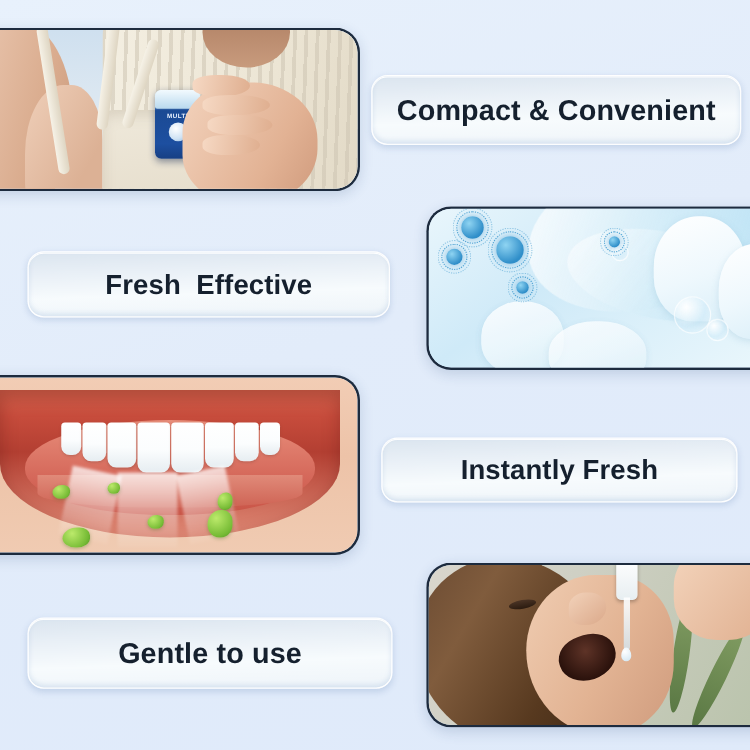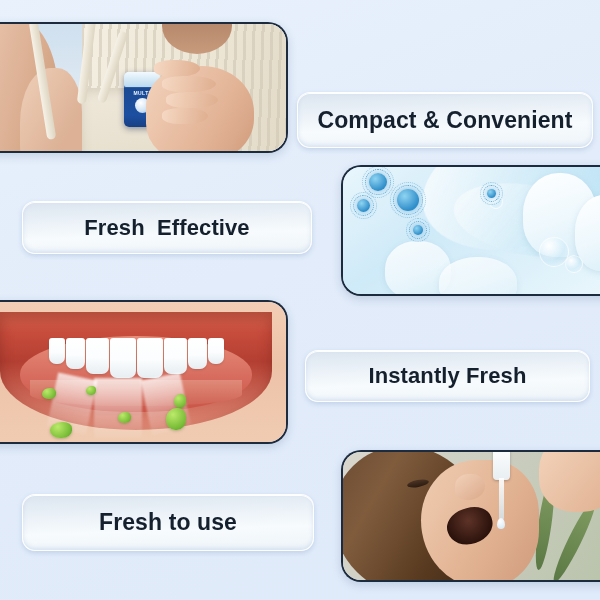--- a/index.html
+++ b/index.html
@@ -138,21 +138,21 @@
     box-shadow:
        0 2px 5px rgba(80,120,175,.22),
        inset 0 1px 0 rgba(255,255,255,.95),
        inset 0 -2px 4px rgba(150,180,215,.30);
     color:#15202e;
     font-weight:700;
     letter-spacing:.1px;
     white-space:pre;
     text-align:center;
   }
-  #pill-compact{left:297px;top:60px;width:294px;height:54px;font-size:23px;margin-top:32px;}
+  #pill-compact{left:297px;top:60px;width:294px;height:54px;font-size:23px;}
   #pill-gentle{left:22px;top:201px;width:288px;height:51px;font-size:22px;}
   #pill-fresh{left:305px;top:350px;width:283px;height:50px;font-size:22px;text-align:center;}
   #pill-ready{left:22px;top:494px;width:290px;height:55px;font-size:23px;}
 </style>
 </head>
 <body>
 
 <div class="stage">
 
   <div class="photo" id="photo-product">
@@ -226,21 +226,21 @@
       <div class="mint" style="left:100px;top:84px;width:10px;height:9px;"></div>
       <div class="mint" style="left:132px;top:110px;width:13px;height:11px;"></div>
       <div class="mint" style="left:188px;top:92px;width:12px;height:14px;"></div>
       <div class="mint" style="left:180px;top:106px;width:20px;height:22px;"></div>
       <div class="mint" style="left:64px;top:120px;width:22px;height:16px;"></div>
     </div>
   </div>
 
   <div class="pill" id="pill-fresh">Instantly Fresh</div>
 
-  <div class="pill" id="pill-ready">Fresh to use</div>
+  <div class="pill" id="pill-ready">Gentle to use</div>
 
   <div class="photo" id="photo-dropper">
     <div class="inner">
       <div class="p4-bg"></div>
       <div class="p4-plant">
         <div class="p4-leaf" style="left:40px;top:18px;transform:rotate(-28deg);"></div>
         <div class="p4-leaf" style="left:56px;top:10px;transform:rotate(-10deg);"></div>
         <div class="p4-leaf" style="left:72px;top:14px;transform:rotate(8deg);"></div>
         <div class="p4-leaf" style="left:88px;top:26px;transform:rotate(26deg);"></div>
         <div class="p4-leaf" style="left:26px;top:40px;transform:rotate(-44deg);"></div>

